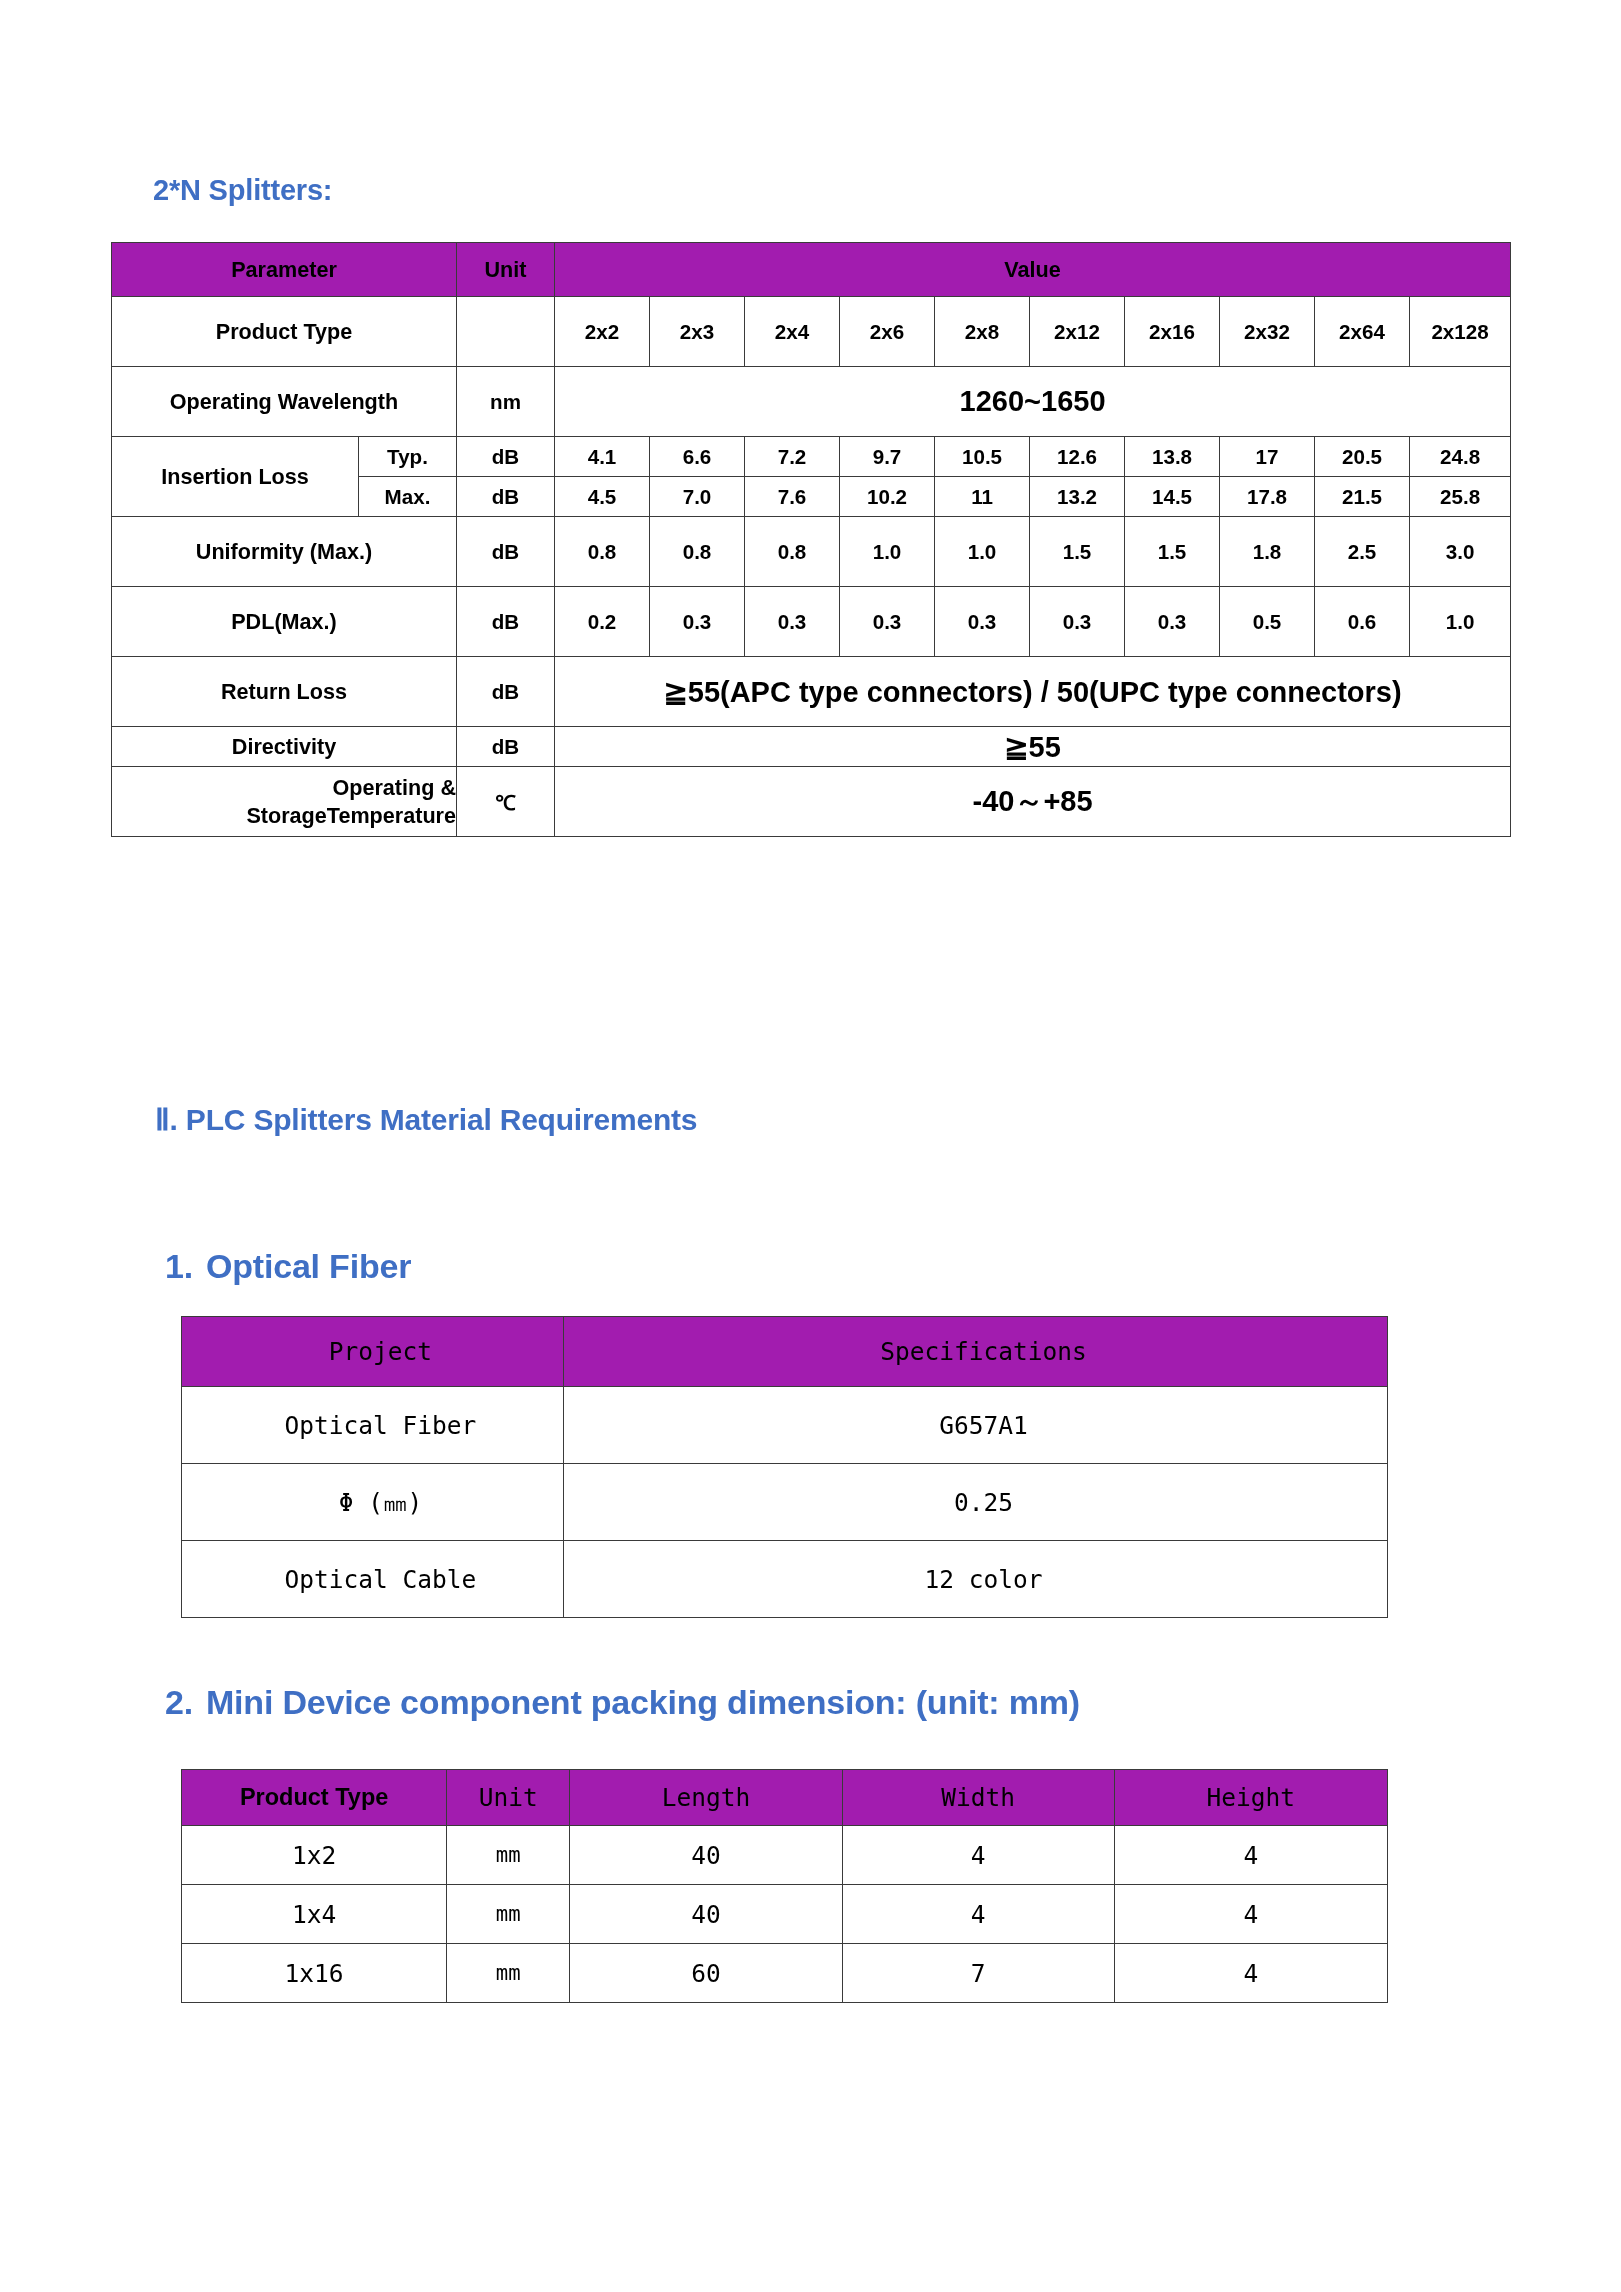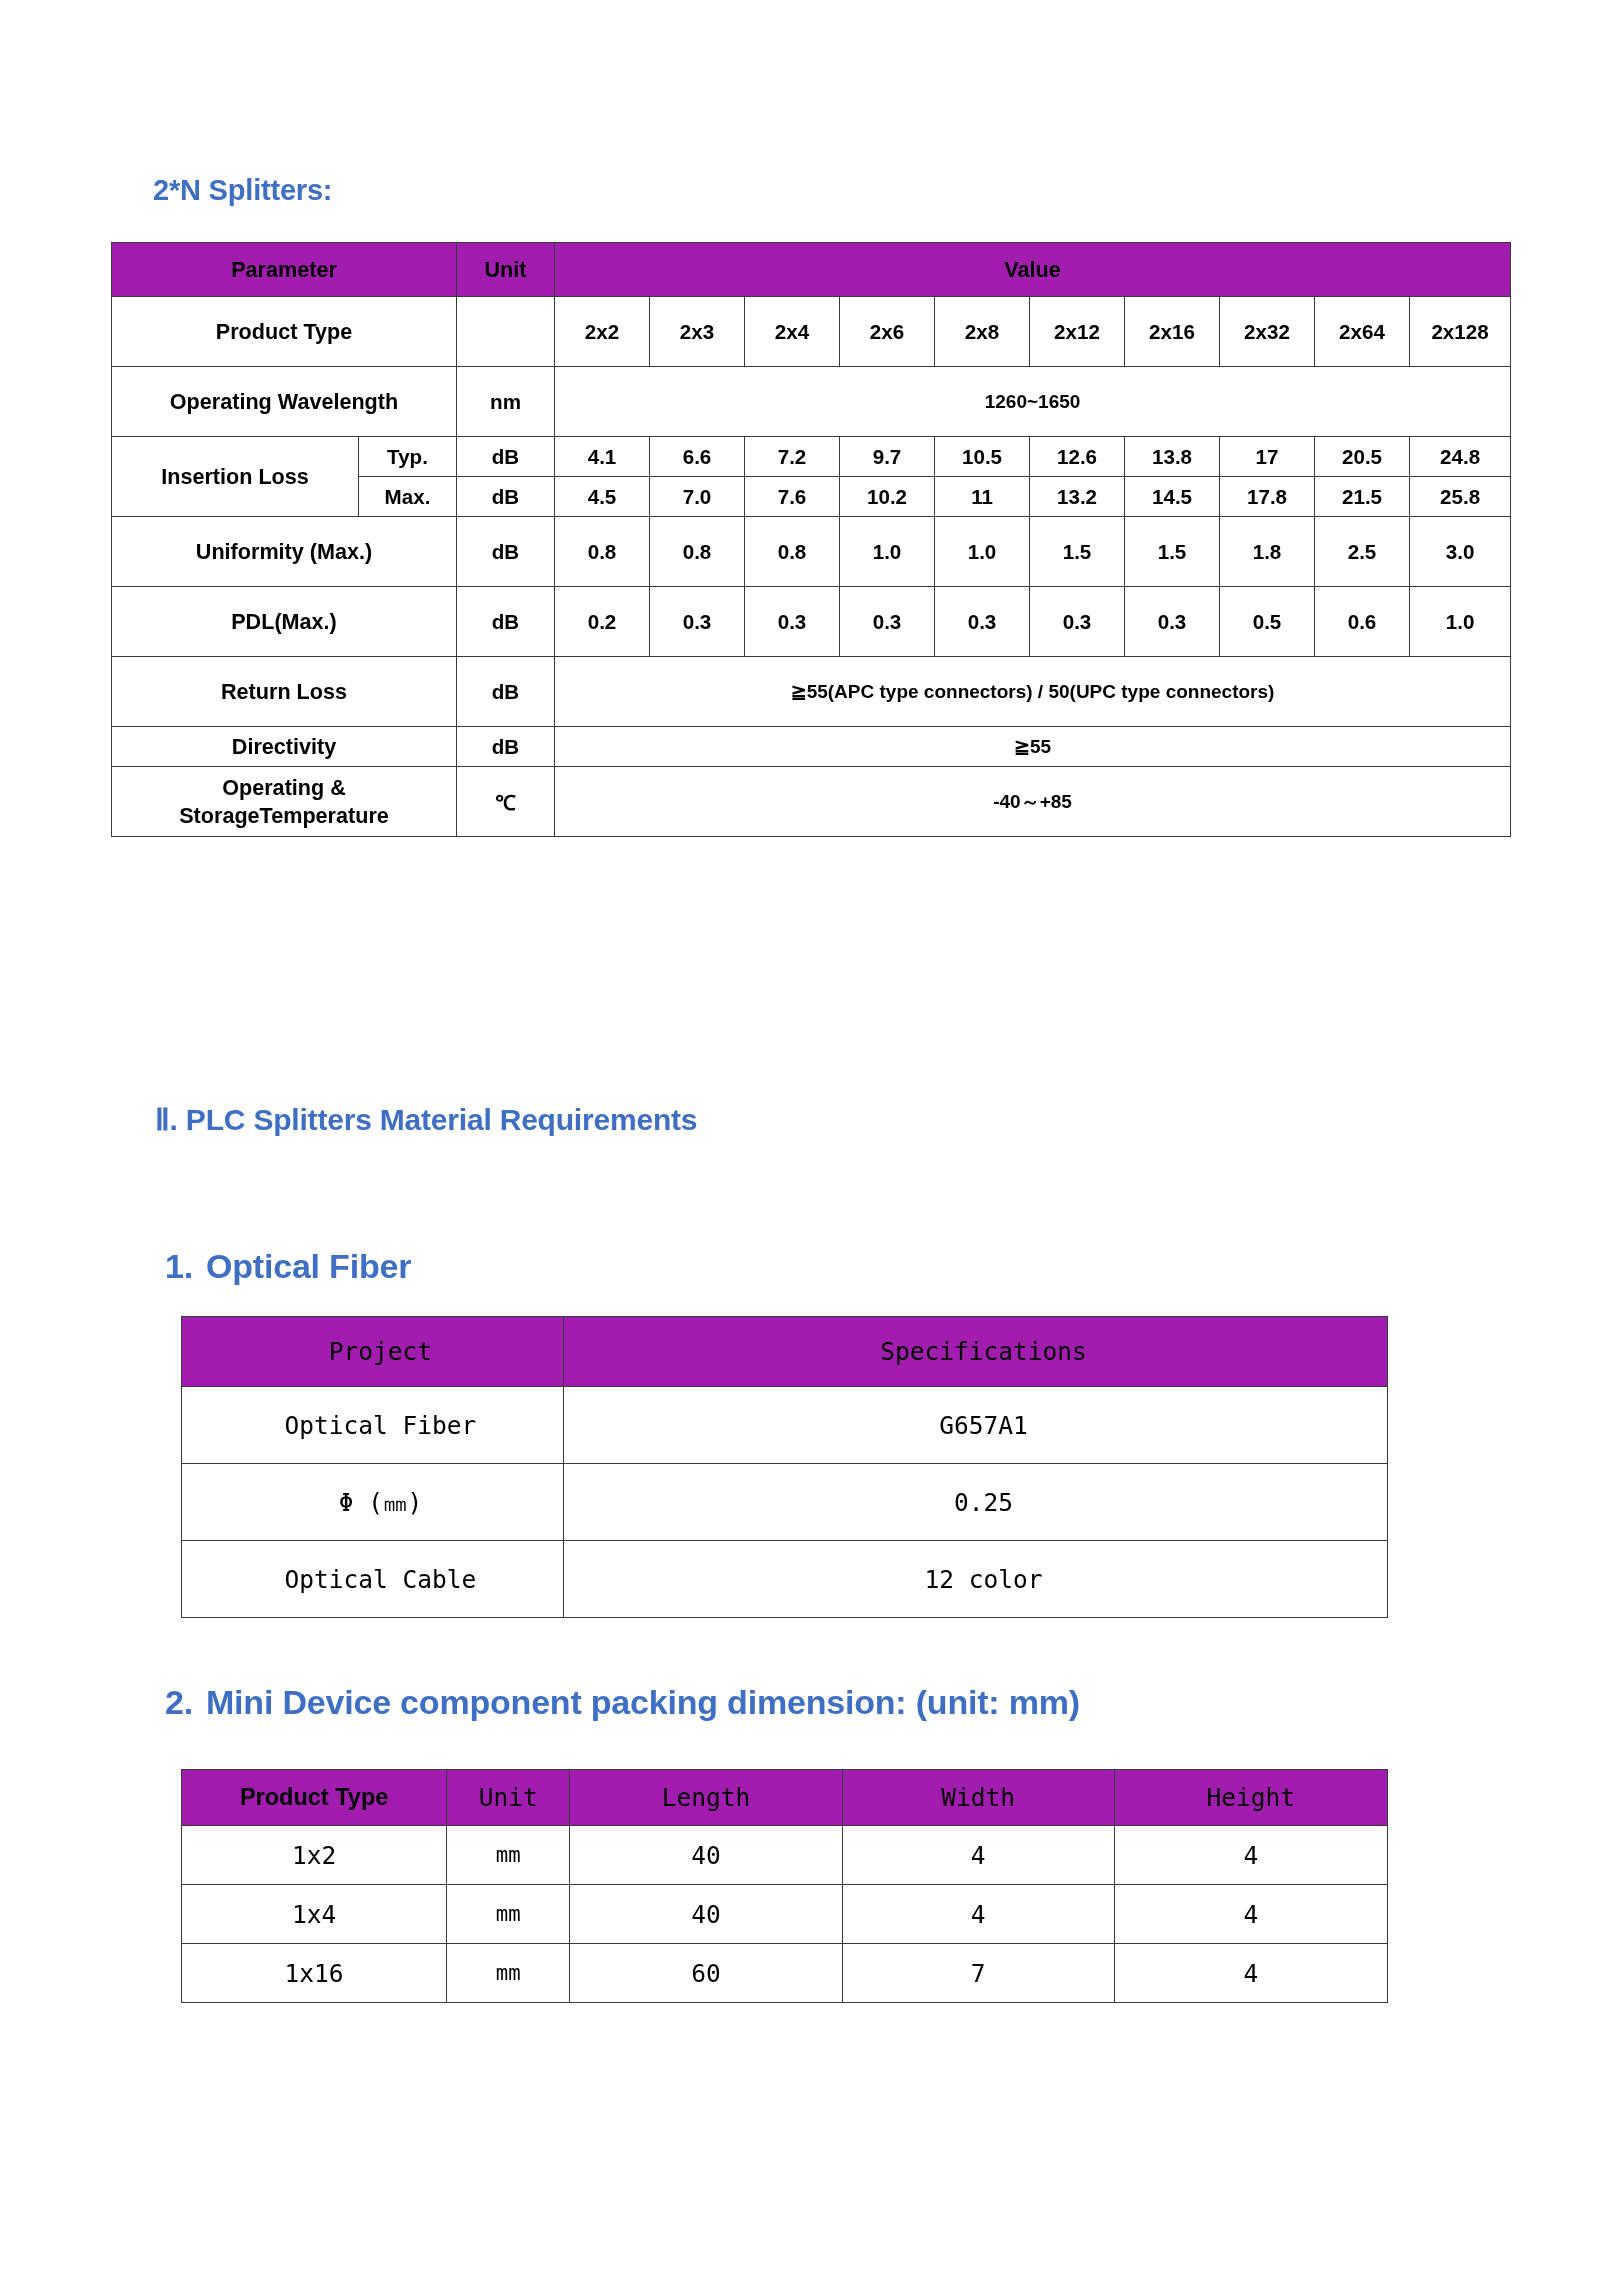--- a/index.html
+++ b/index.html
@@ -92,24 +92,25 @@
     height: 53px;
     font-size: 21.6px;
   }
   #table-2n .pname {
     font-size: 21.6px;
   }
   #table-2n .val {
     font-size: 20.6px;
   }
   #table-2n .wide-val {
-    font-size: 19px;
+    font-size: 29px;
   }
   .two-line {
     line-height: 1.28;
+    text-align: right;
   }
 
   
   #table-optical-fiber {
     position: absolute;
     left: 181px;
     top: 1316px;
     width: 1207px;
     font-family: "DejaVu Sans Mono", monospace;
     font-size: 24.5px;

